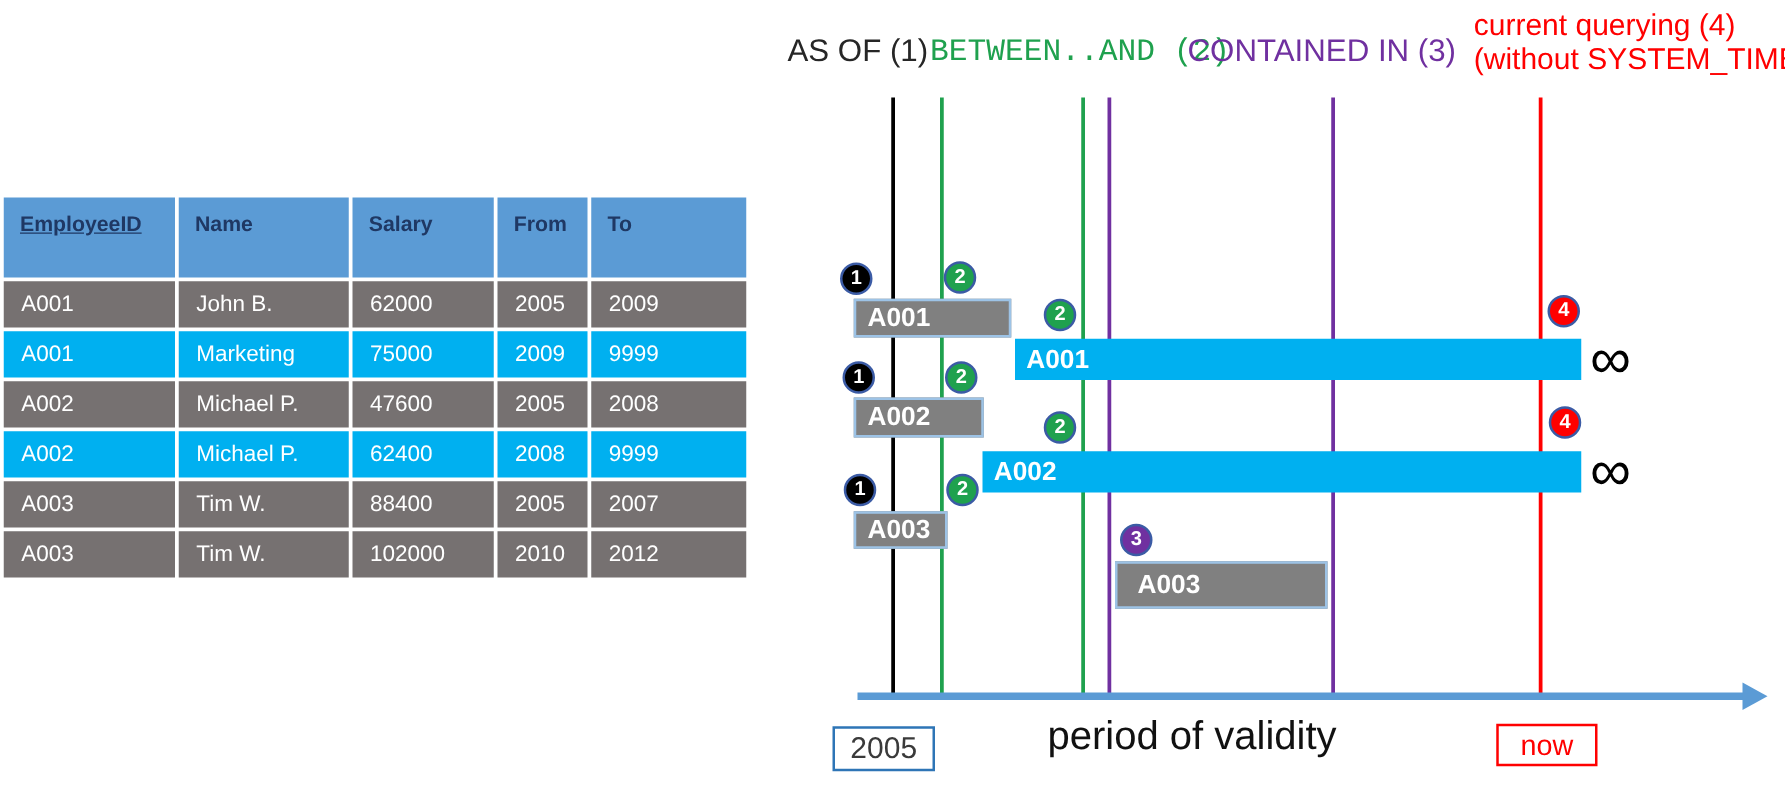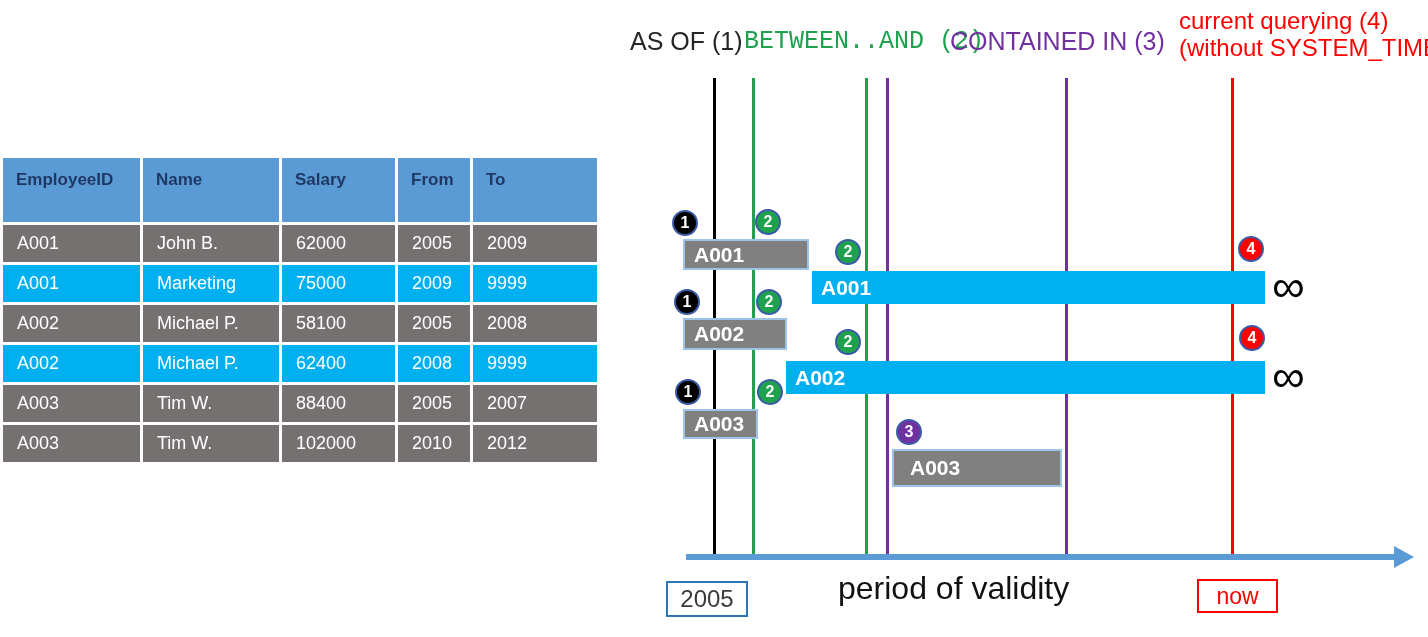--- a/index.html
+++ b/index.html
@@ -10,21 +10,21 @@
   
   table.emp{
     position:absolute;left:0;top:155px;
     border-collapse:separate;border-spacing:3px;
   }
   table.emp th{
     background:var(--header-blue);color:var(--navy);
     font-size:17px;font-weight:bold;text-align:left;
     vertical-align:top;padding:12px 0 0 13px;height:64px;box-sizing:border-box;
   }
-  table.emp th.u span{}
+  table.emp th.u span{text-decoration:underline;}
   table.emp td{
     color:#fff;font-size:18px;text-align:left;
     padding:0 0 0 14px;height:37px;box-sizing:border-box;vertical-align:middle;
   }
   tr.gray td{background:var(--row-gray);}
   tr.cyan td{background:var(--cyan);}
   
   .leg{position:absolute;font-size:25px;white-space:nowrap;}
   .leg-asof{left:630px;top:27px;color:#262626;}
   .leg-between{left:744px;top:27px;color:var(--green);font-family:Liberation Mono, monospace;}
@@ -96,21 +96,21 @@
         <tr class="cyan">
           <td>A001</td>
           <td>Marketing</td>
           <td>75000</td>
           <td>2009</td>
           <td>9999</td>
         </tr>
         <tr class="gray">
           <td>A002</td>
           <td>Michael P.</td>
-          <td>58100</td>
+          <td>47600</td>
           <td>2005</td>
           <td>2008</td>
         </tr>
         <tr class="cyan">
           <td>A002</td>
           <td>Michael P.</td>
           <td>62400</td>
           <td>2008</td>
           <td>9999</td>
         </tr>

